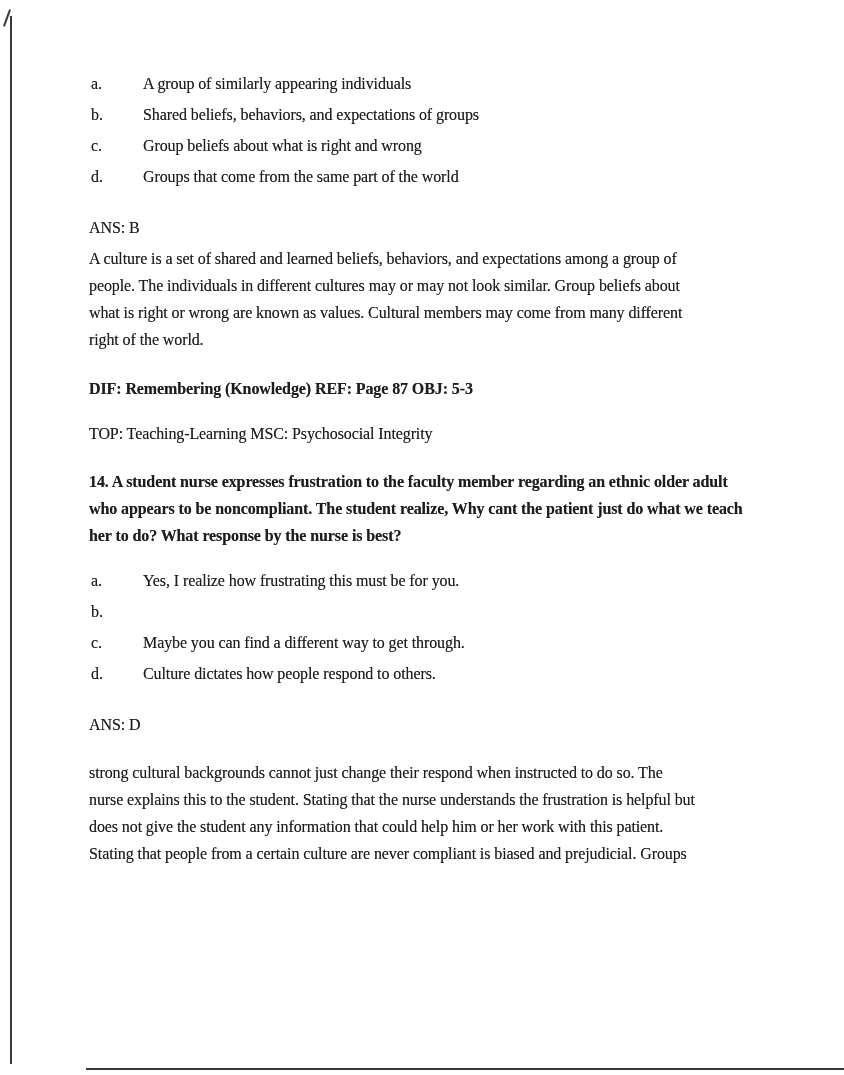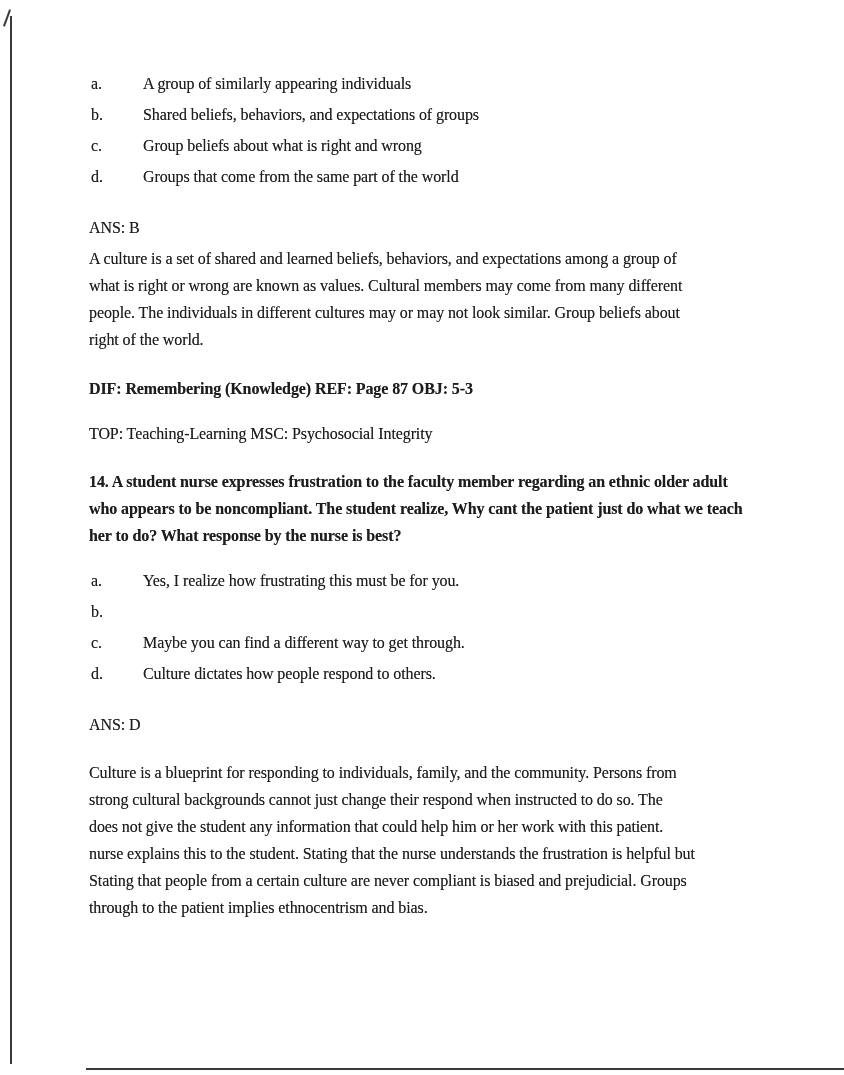--- a/index.html
+++ b/index.html
@@ -56,22 +56,22 @@
       <li class="option">
         <span class="marker">d.</span>
         <span class="opt-text">Groups that come from the same part of the world</span>
       </li>
     </ul>
 
     <p class="ans mb19">ANS: B</p>
 
     <div class="para mb22">
       <div class="line">A culture is a set of shared and learned beliefs, behaviors, and expectations among a group of</div>
+      <div class="line">people. The individuals in different cultures may or may not look similar. Group beliefs about</div>
       <div class="line">what is right or wrong are known as values. Cultural members may come from many different</div>
-      <div class="line">people. The individuals in different cultures may or may not look similar. Group beliefs about</div>
       <div class="line">right of the world.</div>
     </div>
 
     <p class="meta mb18">DIF: Remembering (Knowledge) REF: Page 87 OBJ: 5-3</p>
 
     <p class="meta mb21">TOP: Teaching-Learning MSC: Psychosocial Integrity</p>
 
     <div class="para mb18">
       <div class="line">14. A student nurse expresses frustration to the faculty member regarding an ethnic older adult</div>
       <div class="line">who appears to be noncompliant. The student realize, Why cant the patient just do what we teach</div>
@@ -92,22 +92,20 @@
       </li>
       <li class="option">
         <span class="marker">d.</span>
         <span class="opt-text">Culture dictates how people respond to others.</span>
       </li>
     </ul>
 
     <p class="ans mb21">ANS: D</p>
 
     <div class="para">
-      <div class="line">Culture is a blueprint for responding to individuals, family, and the community. Persons from</div>
       <div class="line">strong cultural backgrounds cannot just change their respond when instructed to do so. The</div>
+      <div class="line">nurse explains this to the student. Stating that the nurse understands the frustration is helpful but</div>
       <div class="line">does not give the student any information that could help him or her work with this patient.</div>
-      <div class="line">nurse explains this to the student. Stating that the nurse understands the frustration is helpful but</div>
       <div class="line">Stating that people from a certain culture are never compliant is biased and prejudicial. Groups</div>
-      <div class="line">through to the patient implies ethnocentrism and bias.</div>
     </div>
 
   </div>
 </div>
 
 </body></html>

